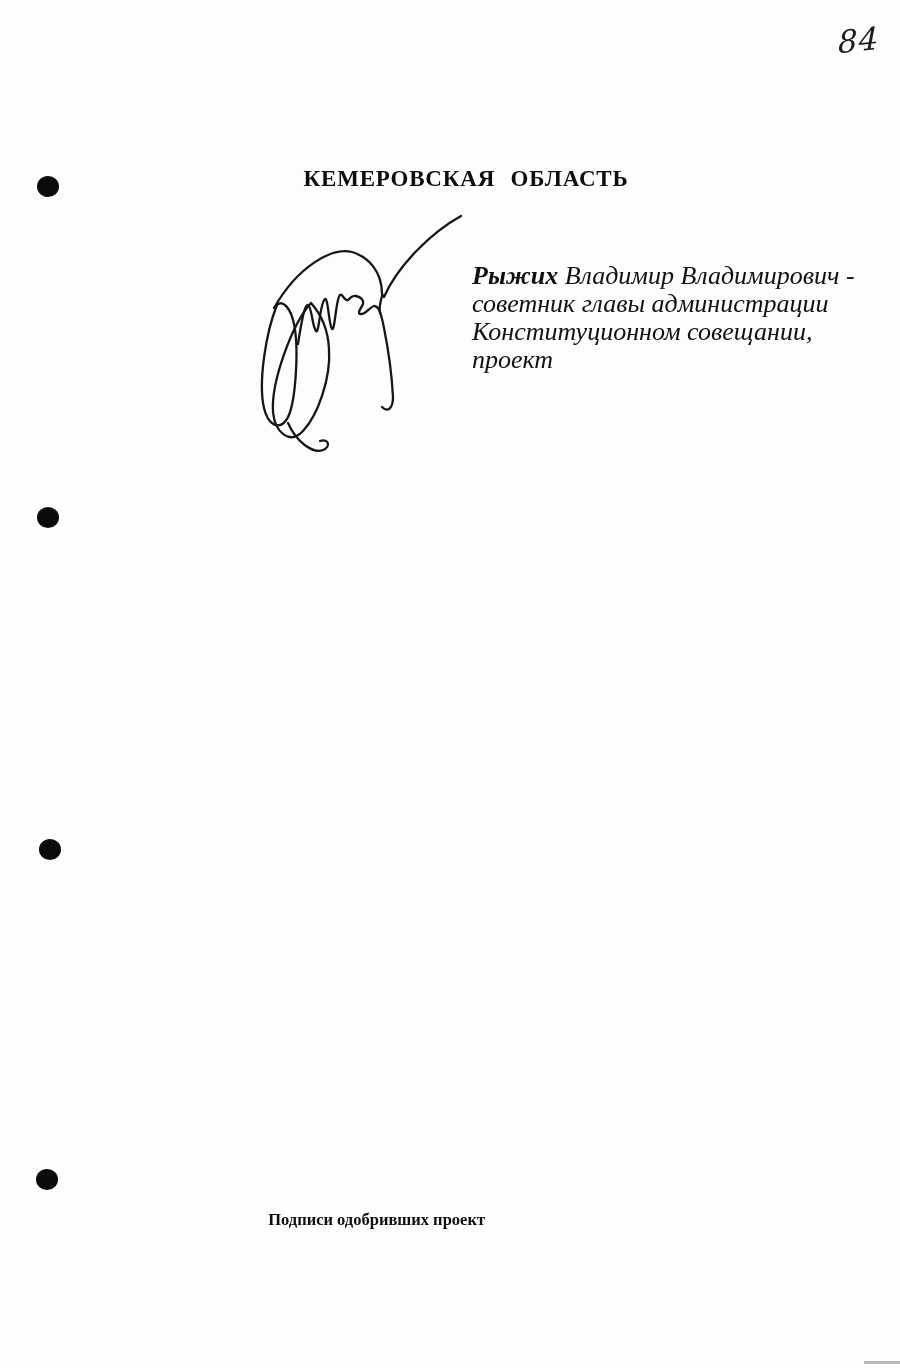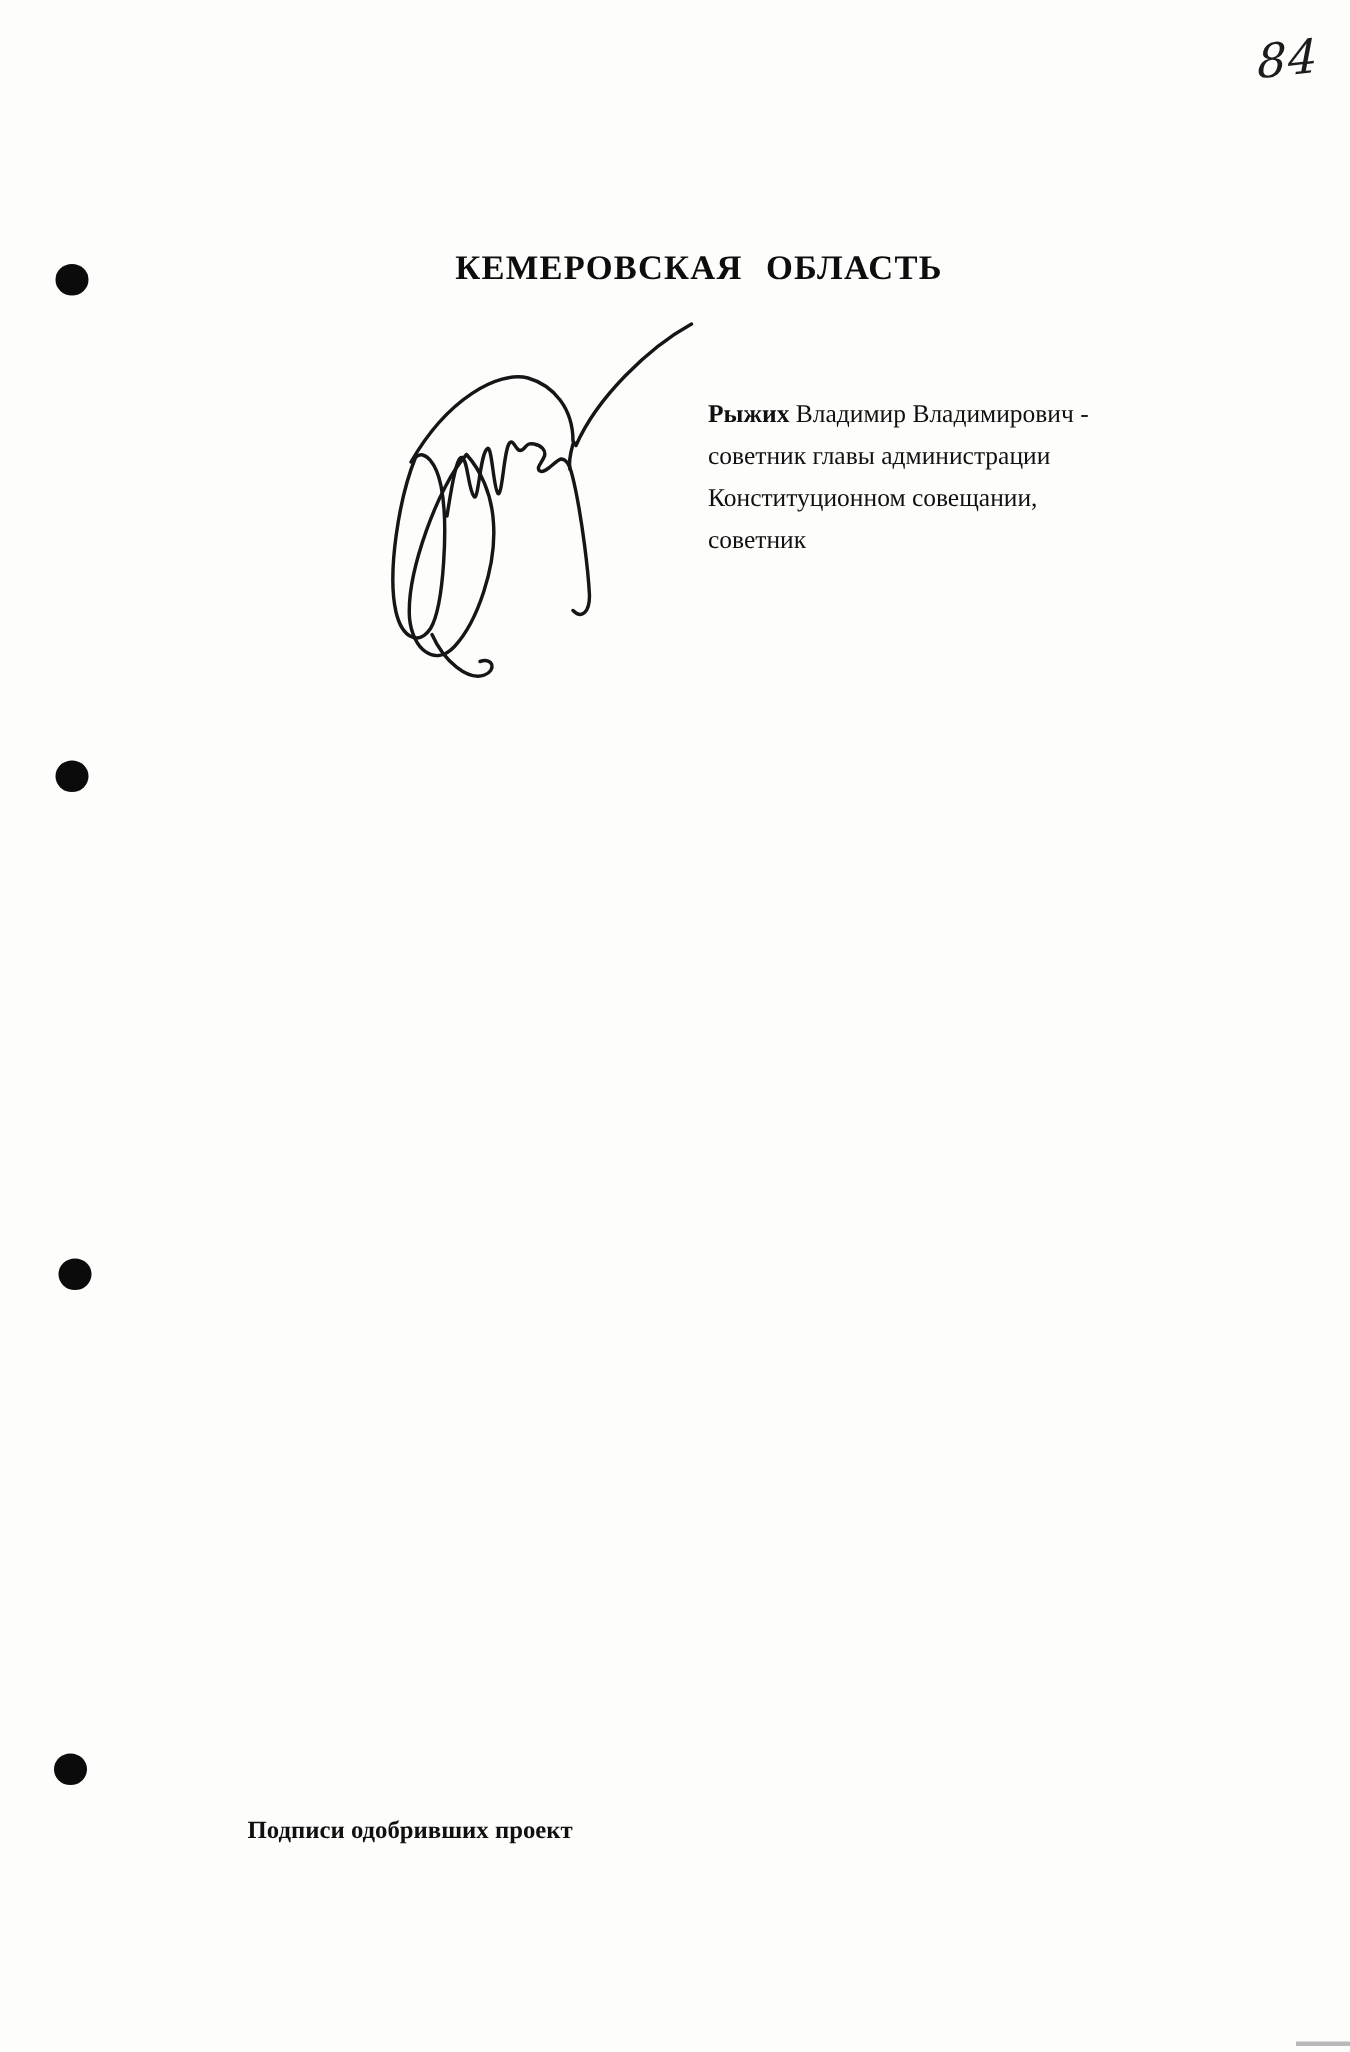--- a/index.html
+++ b/index.html
@@ -54,33 +54,34 @@
     stroke-width: 2.3;
     stroke-linecap: round;
     stroke-linejoin: round;
   }
   
   .entry-text {
     position: absolute;
     left: 472px;
     top: 262px;
     width: 345px;
-    font-size: 17px;
+    font-size: 26px;
     line-height: 28px;
     color: #101010;
+    font-style: italic;
   }
   .entry-text .line { white-space: nowrap; }
   .entry-name { font-weight: bold; }
   
   .footer {
     position: absolute;
     top: 1209px;
     left: 165px;
     width: 320px;
-    text-align: left;
+    text-align: right;
     font-weight: bold;
     font-size: 16.5px;
     line-height: 21px;
     color: #101010;
   }
   
   .hole-dot {
     position: absolute;
     width: 22px;
     height: 21px;
@@ -122,21 +123,21 @@
 
     <path d="M311,303 C292,324 271,382 273,412 C275,433 290,445 303,431 C318,415 331,378 329,349 C328,329 320,313 311,303"></path>
 
     <path d="M288,423 C296,441 312,454 323,450 C331,447 329,438 320,441"></path>
   </svg>
 
   <div class="entry-text">
     <div class="line"><span class="entry-name">Рыжих</span><span> Владимир Владимирович -</span></div>
     <div class="line">советник главы администрации</div>
     <div class="line">Конституционном совещании,</div>
-    <div class="line">советник</div>
+    <div class="line">проект</div>
   </div>
 
   <div class="footer">
     <div>Подписи одобривших проект</div>
   </div>
 
   <div class="hole-dot d1"></div>
   <div class="hole-dot d2"></div>
   <div class="hole-dot d3"></div>
   <div class="hole-dot d4"></div>

